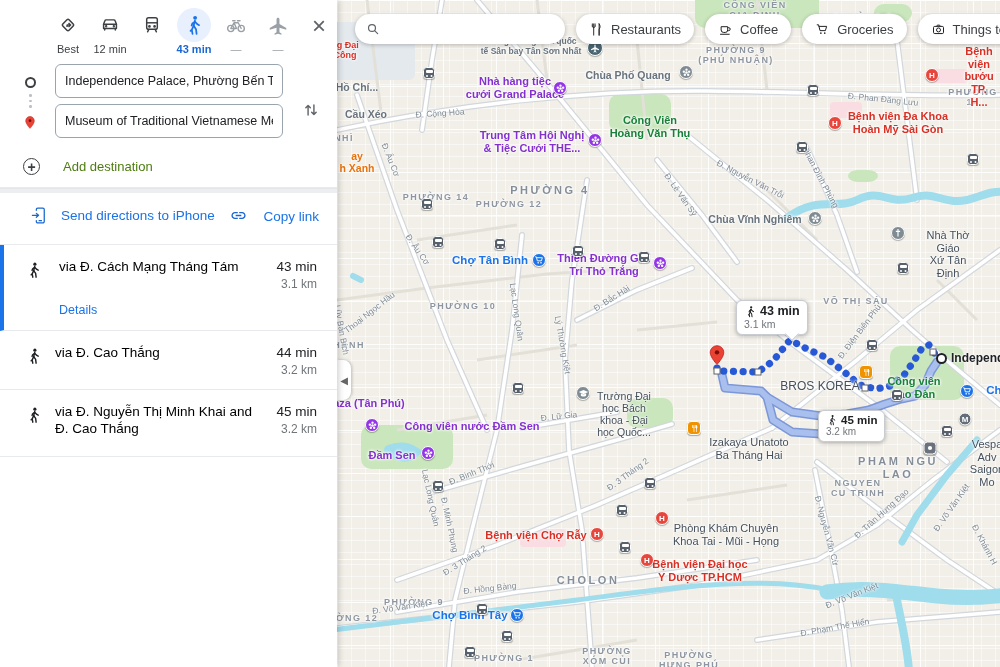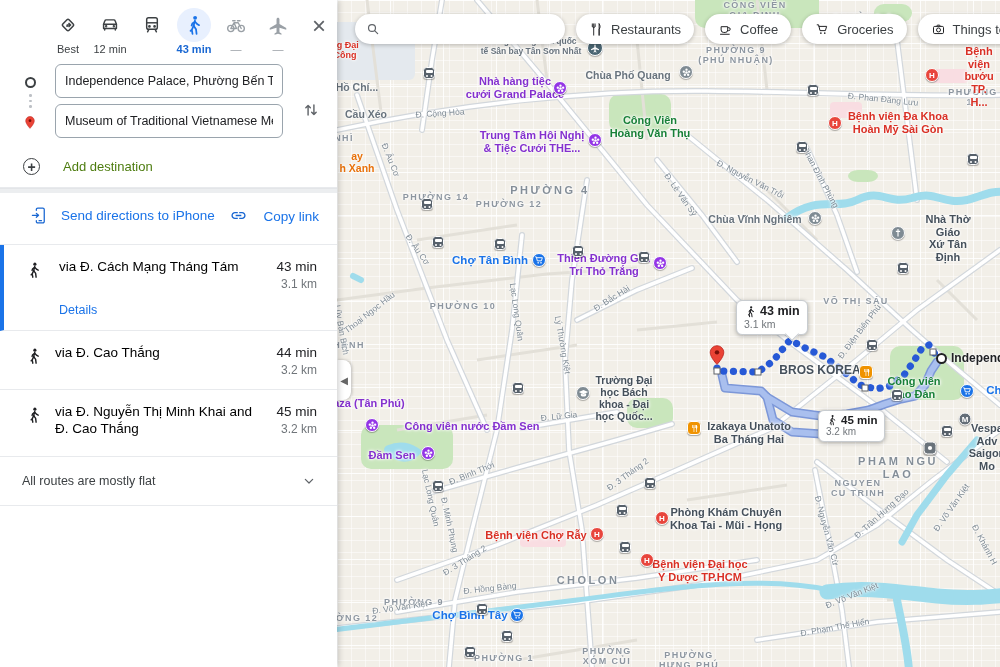--- a/index.html
+++ b/index.html
@@ -55,21 +55,21 @@
     background-size:47px 43px,53px 47px,13px 12px,14px 13px;cursor:grab;}
   .map svg.base{position:absolute;left:0;top:0;}
   .lbl{position:absolute;white-space:pre-line;text-align:center;line-height:1.15;text-shadow:0 0 2px #fff,0 0 3px #fff,0 0 4px #fff;pointer-events:none;}
   .lbl.a{color:#8d96a0;font-size:9px;letter-spacing:1.4px;font-weight:bold;}
   .lbl.ab{color:#848e98;font-size:11px;letter-spacing:2.5px;font-weight:bold;}
   .lbl.st{color:#7e8a94;font-size:8.5px;white-space:nowrap;}
   .lbl.pu{color:#8430ce;font-size:11px;font-weight:bold;}
   .lbl.re{color:#d93025;font-size:11px;font-weight:bold;}
   .lbl.bl{color:#1a73e8;font-size:11.5px;font-weight:bold;}
   .lbl.gr{color:#188038;font-size:11px;font-weight:bold;}
-  .lbl.dk{color:#45505b;font-size:11px;font-weight:bold;}
+  .lbl.dk{color:#45505b;font-size:11px;font-weight:normal;margin-top:16px;}
   .lbl.gy{color:#68737d;font-size:10.5px;font-weight:bold;}
   .lbl.or{color:#e8710a;font-size:10.5px;font-weight:bold;}
 
   .mic{position:absolute;transform:translate(-50%,-50%);display:flex;align-items:center;justify-content:center;}
   .mi-bus{width:12px;height:12px;background:#57616b;border:1.5px solid #fff;border-radius:3.5px;box-shadow:0 1px 1px rgba(0,0,0,.3);position:relative;}
   .mi-bus::before{content:"";position:absolute;left:1.5px;right:1.5px;top:1.5px;height:3.5px;background:#fff;border-radius:1px;}
   .mi-bus::after{content:"";position:absolute;left:1.5px;bottom:1.5px;width:2px;height:2px;background:#fff;border-radius:50%;box-shadow:4.5px 0 0 #fff;}
   .mi-round{border-radius:50%;border:1.5px solid #fff;box-shadow:0 1px 1px rgba(0,0,0,.3);color:#fff;font-weight:bold;}
   .mi-hosp{width:14px;height:14px;background:#e8453c;font-size:8px;}
   .mi-cart{width:14px;height:14px;background:#1a73e8;}
@@ -722,19 +722,13 @@
       </svg>
     <div class="rt-head">
       <div class="rt-title">via Đ. Nguyễn Thị Minh Khai and Đ. Cao Thắng</div>
       <div class="rt-right">
         <div class="rt-dur">45 min</div>
         <div class="rt-dist">3.2 km</div>
       </div>
     </div>
   </div>
 
-  <div class="flat-row">
-    <span>All routes are mostly flat</span>
-    <svg class="chev" width="16" height="16" viewBox="0 0 24 24">
-        <use href="#sym-chevron"></use>
-      </svg>
-  </div>
 </div>
 
 </body></html>

